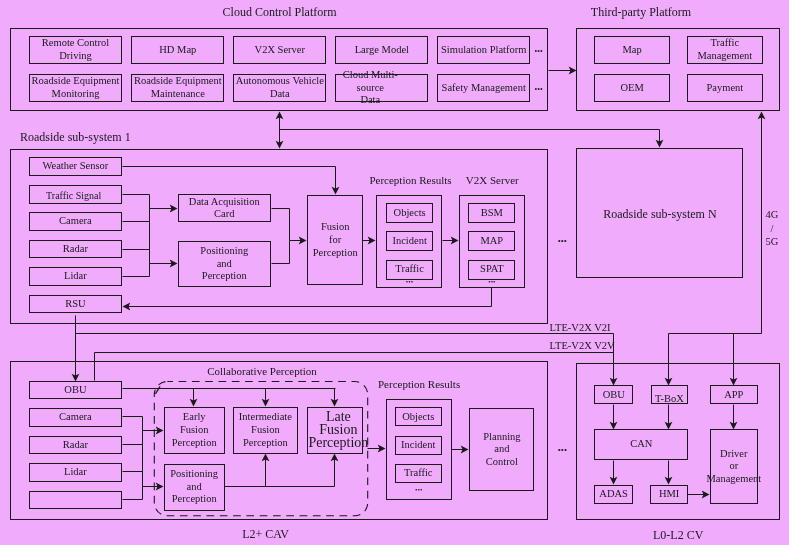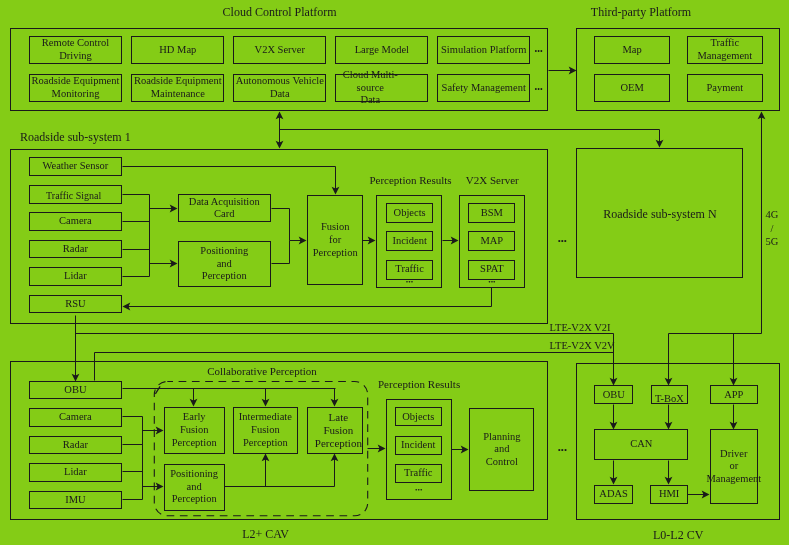--- a/index.html
+++ b/index.html
@@ -1,16 +1,16 @@
 <!DOCTYPE html>
 <html><head>
 <meta charset="utf-8">
 <style>
   html,body{margin:0;padding:0;background:#ffffff;}
-  #root{position:relative;width:789px;height:545px;background:#84cc16;
+  #root{position:relative;width:789px;height:545px;background:#f0abfc;
         font-family:"Liberation Serif",serif;color:#1a1a1a;overflow:hidden;}
   .bx{position:absolute;border:1px solid #1a1a1a;box-sizing:border-box;background:transparent;}
   .tx{position:absolute;display:flex;flex-direction:column;align-items:center;
       justify-content:center;text-align:center;box-sizing:border-box;}
   .lab{position:absolute;white-space:nowrap;}
   .dots{position:absolute;white-space:nowrap;}
   svg.ov{position:absolute;left:0;top:0;width:789px;height:545px;pointer-events:none;}
 </style>
 </head>
 <body>
@@ -177,38 +177,35 @@
     </div>
 <div class="bx" style="left:28.7px;top:435.6px;width:93.4px;height:18.7px;border-width:1.0px"></div>
 <div class="tx" style="left:28.7px;top:435.6px;width:93.4px;height:18.7px;font-size:10.5px;line-height:12.6px">
       <span>Radar</span>
     </div>
 <div class="bx" style="left:28.7px;top:463.1px;width:93.4px;height:18.7px;border-width:1.0px"></div>
 <div class="tx" style="left:28.7px;top:463.1px;width:93.4px;height:18.7px;font-size:10.5px;line-height:12.6px">
       <span>Lidar</span>
     </div>
 <div class="bx" style="left:28.7px;top:490.6px;width:93.4px;height:18.7px;border-width:1.0px"></div>
-<div class="tx" style="left:28.7px;top:490.6px;width:93.4px;height:18.7px;font-size:10.5px;line-height:12.6px">
-      <span>IMU</span>
-    </div>
 <div class="lab" style="left:262.0px;top:364.8px;font-size:11px;transform:translateX(-50%)">Collaborative Perception</div>
 <div class="bx" style="left:163.7px;top:406.7px;width:61.0px;height:47.2px;border-width:1.0px"></div>
 <div class="tx" style="left:163.7px;top:406.7px;width:61.0px;height:47.2px;font-size:10.5px;line-height:12.6px">
       <span>Early</span>
       <span>Fusion</span>
       <span>Perception</span>
     </div>
 <div class="bx" style="left:232.9px;top:406.7px;width:65.0px;height:47.2px;border-width:1.0px"></div>
 <div class="tx" style="left:232.9px;top:406.7px;width:65.0px;height:47.2px;font-size:10.5px;line-height:12.6px">
       <span>Intermediate</span>
       <span>Fusion</span>
       <span>Perception</span>
     </div>
 <div class="bx" style="left:306.9px;top:406.7px;width:55.9px;height:47.2px;border-width:1.0px"></div>
-<div class="tx" style="left:306.9px;top:406.7px;width:63px;height:47.2px;font-size:11px;line-height:12.6px">
+<div class="tx" style="left:306.9px;top:406.7px;width:63px;height:47.2px;font-size:14px;line-height:12.6px">
       <span>Late</span>
       <span>Fusion</span>
       <span>Perception</span>
     </div>
 <div class="bx" style="left:163.7px;top:463.5px;width:61.0px;height:47.0px;border-width:1.0px"></div>
 <div class="tx" style="left:163.7px;top:463.5px;width:61.0px;height:47.0px;font-size:10.5px;line-height:12.6px">
       <span>Positioning</span>
       <span>and</span>
       <span>Perception</span>
     </div>

